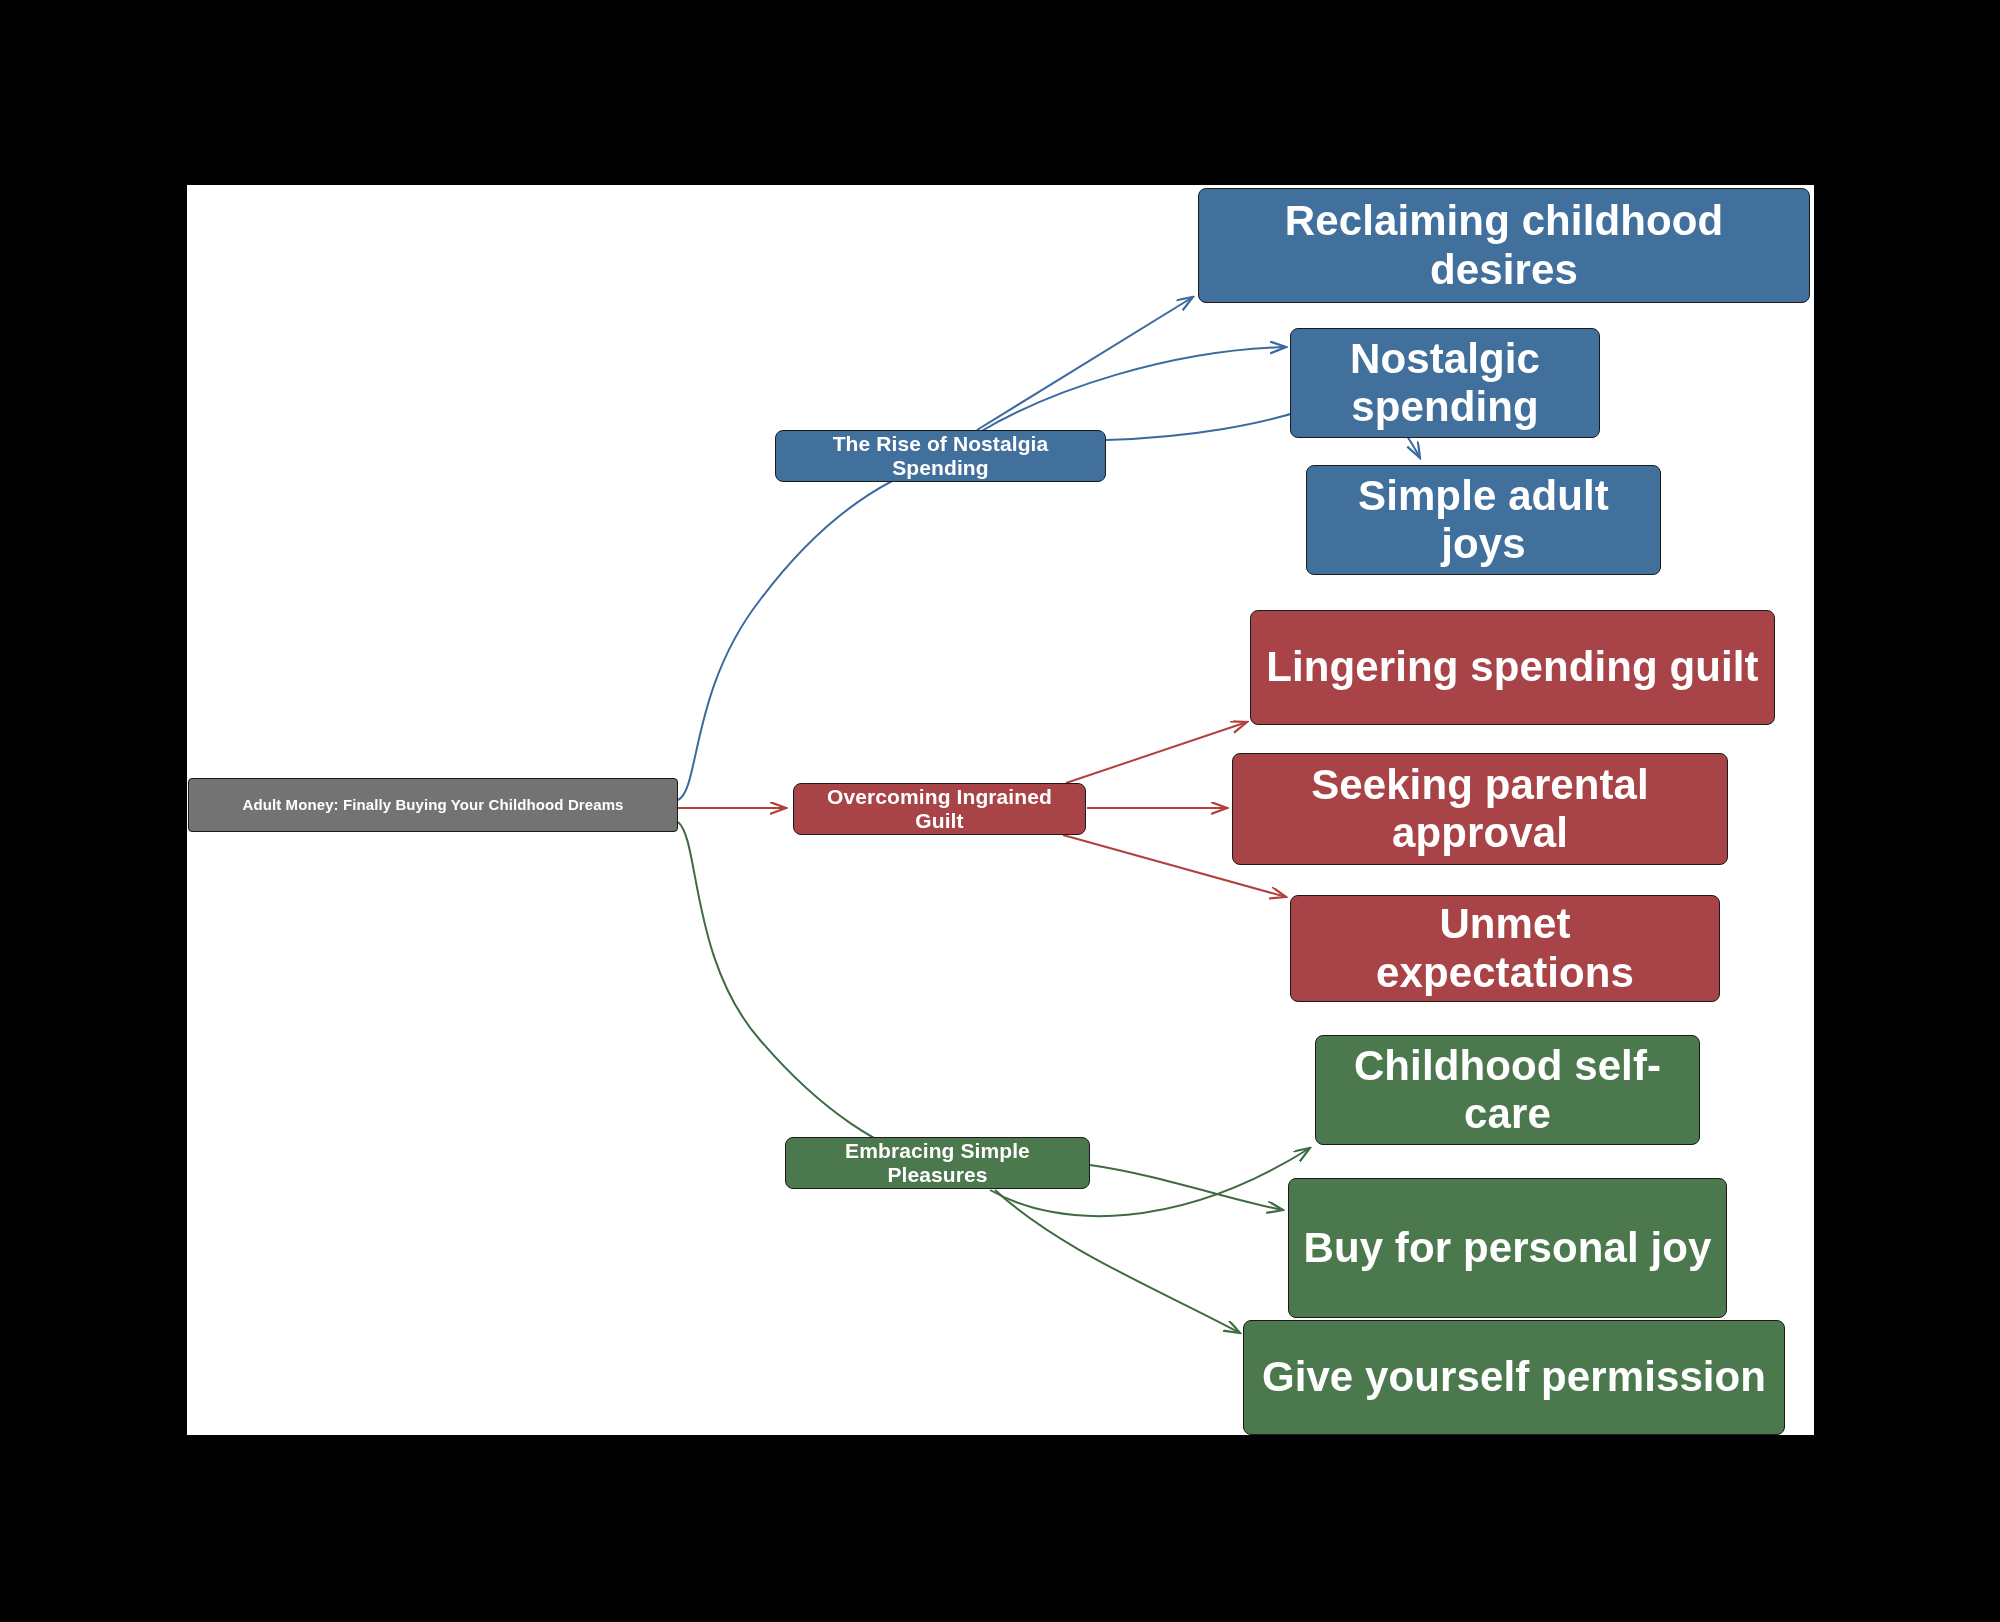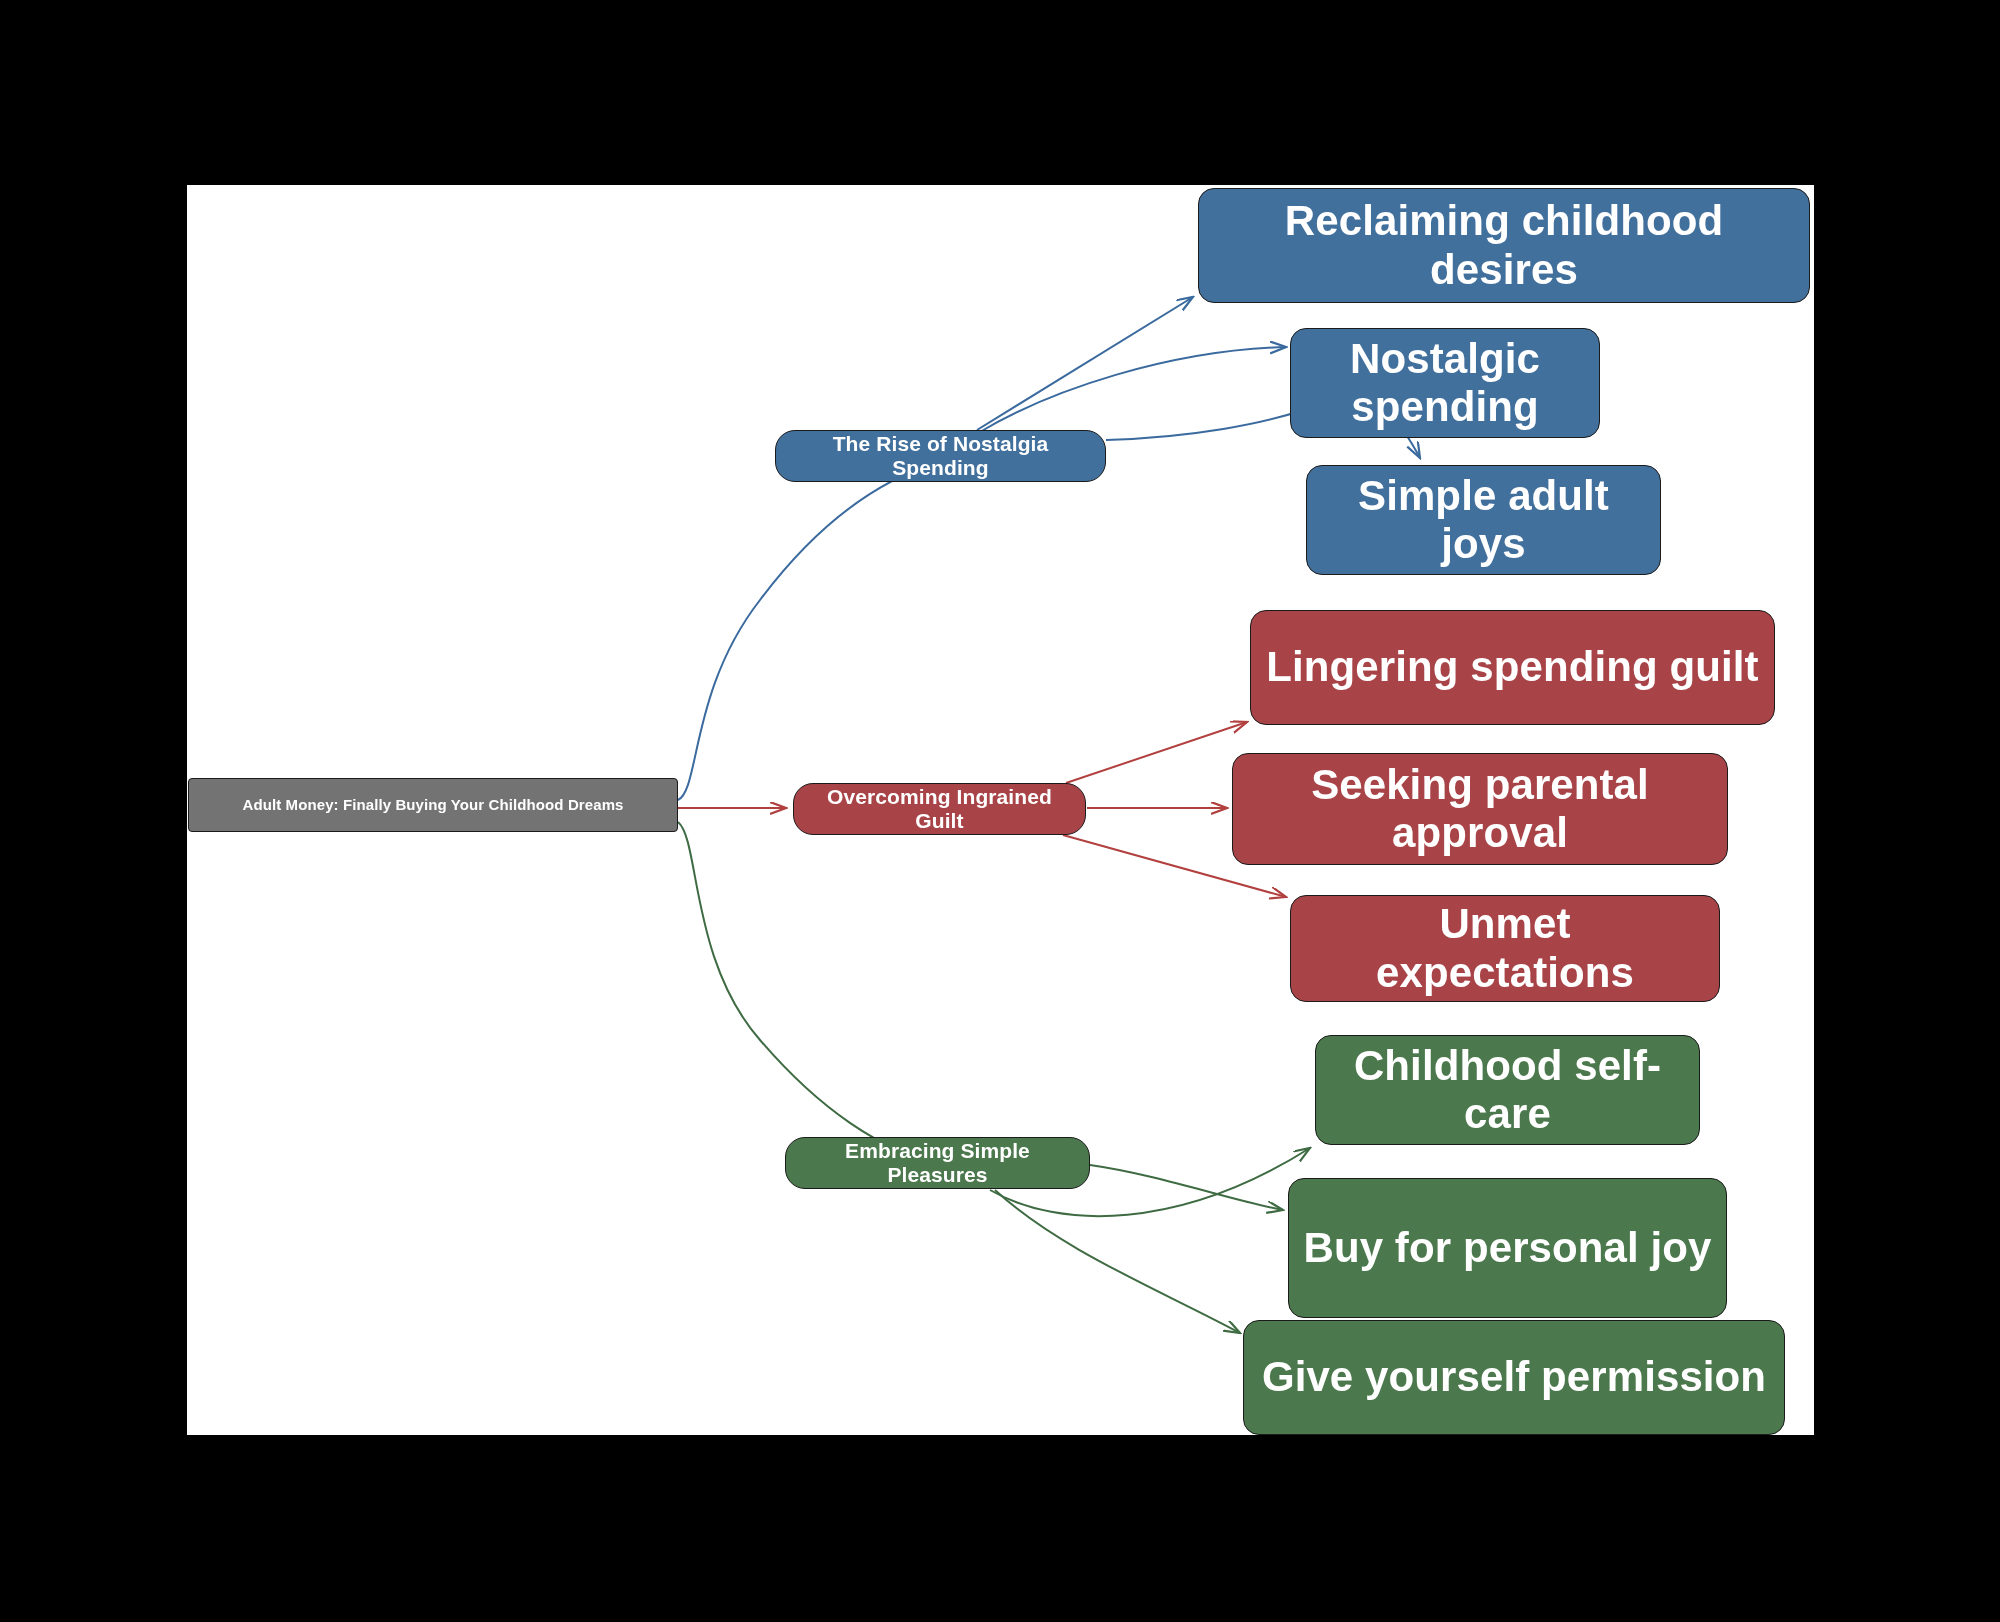--- a/index.html
+++ b/index.html
@@ -48,25 +48,25 @@
     padding: 0 14px;
     letter-spacing: 0.1px;
   }
   .node.root {
     background: #737373;
     border-radius: 4px;
     font-size: 15px;
   }
   .node.branch {
     font-size: 21px;
-    border-radius: 20px;
+    border-radius: 8px;
   }
   .node.leaf {
     font-size: 42px;
-    border-radius: 16px;
+    border-radius: 8px;
   }
   .blue  { background: #42709d; }
   .red   { background: #a84448; }
   .green { background: #4c784d; }
 </style>
 </head>
 <body>
 
 <div id="stage">
 

